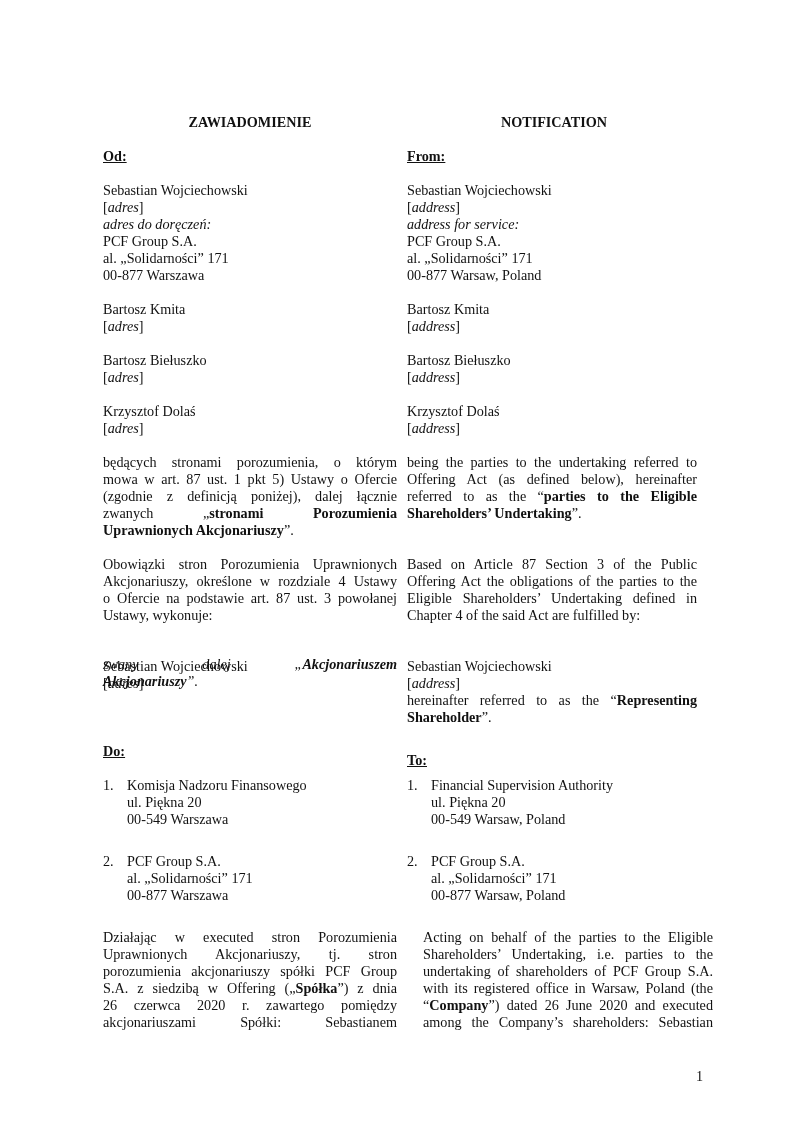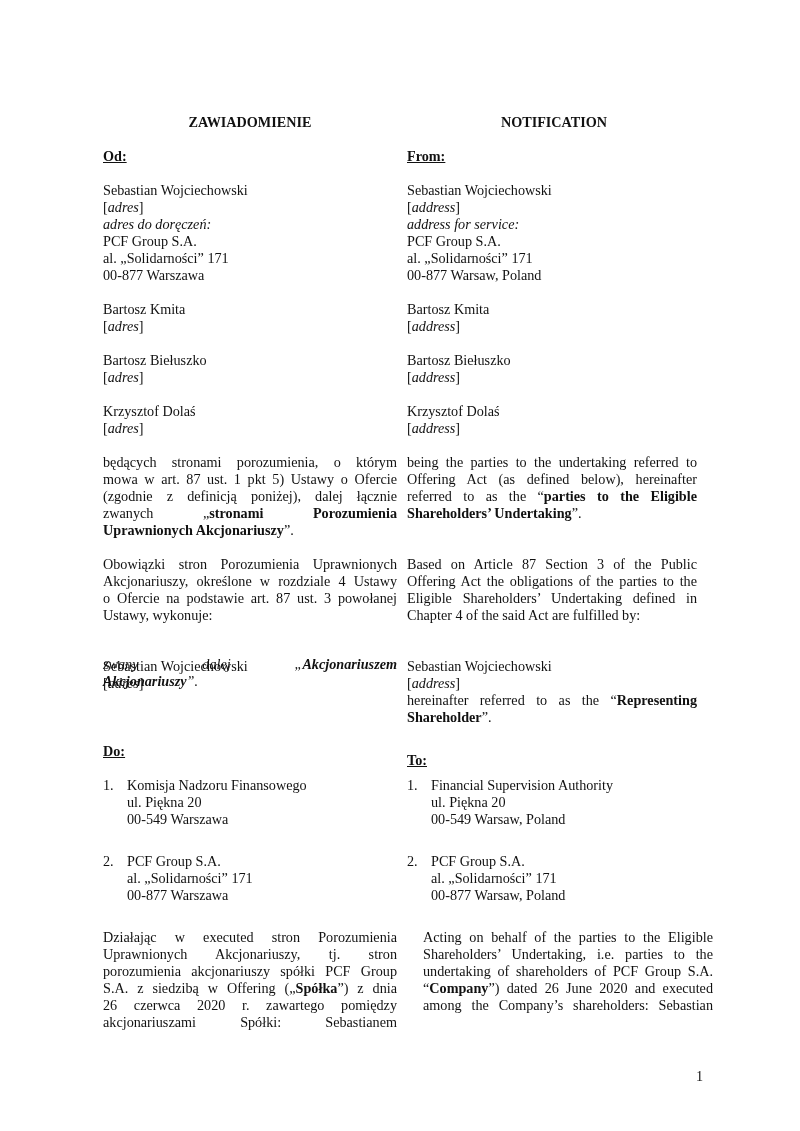--- a/index.html
+++ b/index.html
@@ -165,17 +165,18 @@
     <div>PCF Group S.A.</div>
     <div>al. „Solidarności” 171</div>
     <div>00-877 Warsaw, Poland</div>
   </div>
 </div>
 
 <div class="block just" style="left:407px; top:929px; width:290px;margin-left:16px;">
   <span class="line">Acting on behalf of the parties to the Eligible</span>
   <span class="line">Shareholders’ Undertaking, i.e. parties to the</span>
   <span class="line">undertaking of shareholders of PCF Group S.A.</span>
+  <span class="line">with its registered office in Warsaw, Poland (the</span>
   <span class="line"><span>“</span><b>Company</b><span>”) dated 26 June 2020 and executed</span></span>
   <span class="line">among the Company’s shareholders: Sebastian</span>
 </div>
 
 <div class="pagenum">1</div>
 
 </body></html>

